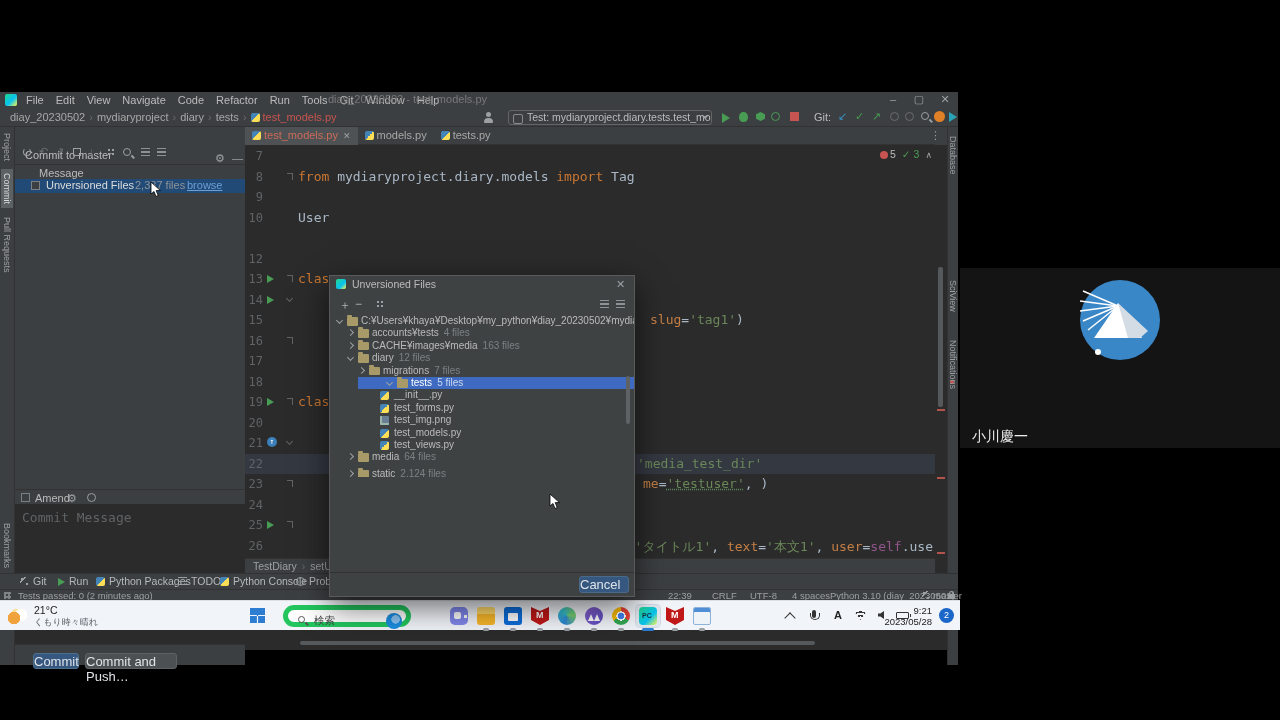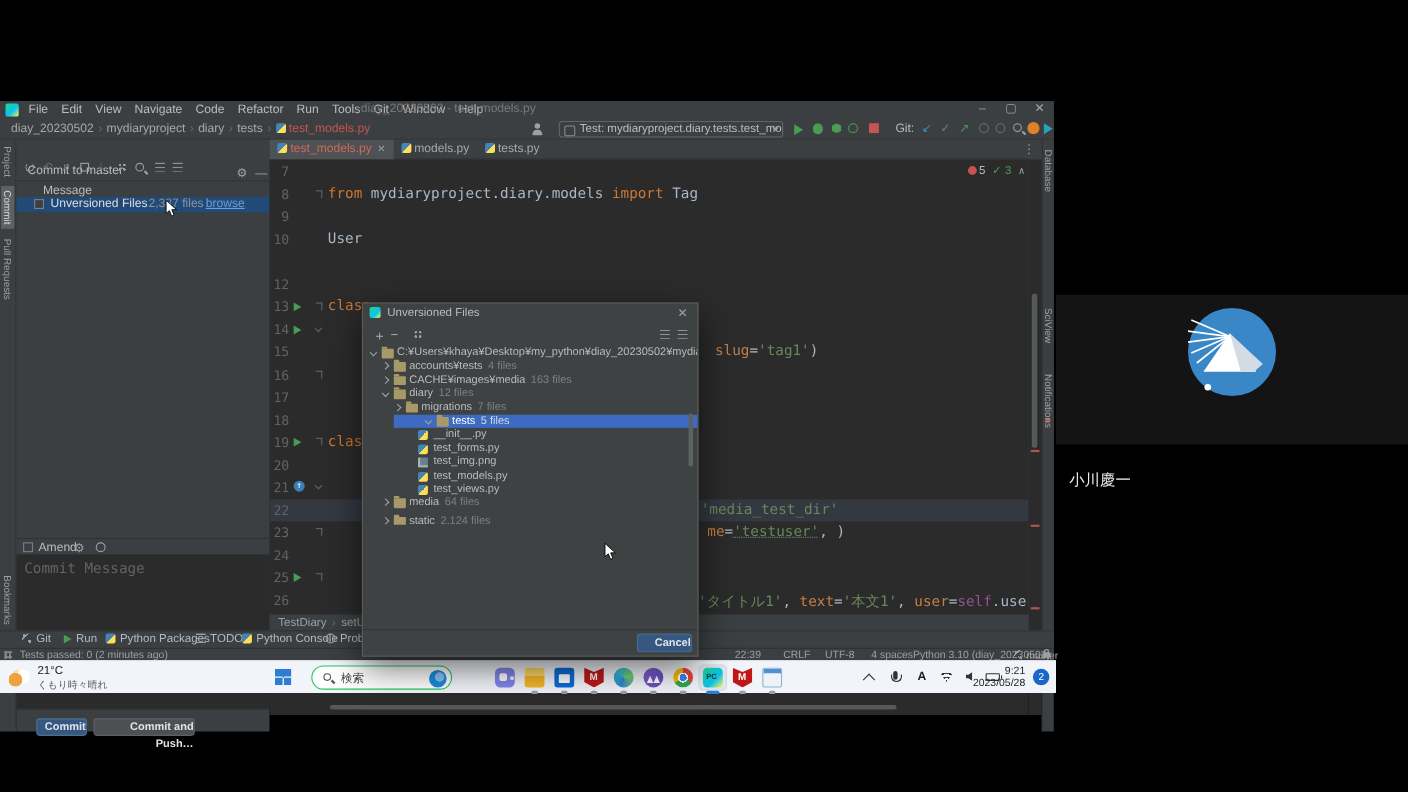--- a/index.html
+++ b/index.html
@@ -88,21 +88,21 @@
   #unv-label { position:absolute; left:31px; color:#dddddd; }
   #unv-count { position:absolute; left:120px; color:#8f959a; }
   #unv-browse { position:absolute; left:172px; color:#6a9fd8; text-decoration:underline; }
   #amend-row { left:0; top:362px; width:230px; height:15px; border-top:1px solid #323232; }
   #amend-row .cb { position:absolute; left:6px; top:3px; width:9px; height:9px; border:1px solid #7b8084; }
   #amend-label { position:absolute; left:20px; top:2px; color:#bbbbbb; }
   #amend-gear { position:absolute; left:52px; top:2px; }
   #amend-clock { position:absolute; left:72px; top:3px; width:9px; height:9px; border:1.5px solid #9da0a3; border-radius:50%; }
   #msgbox { left:0; top:377px; width:230px; height:141px; background:#2b2b2b; border-bottom:1px solid #323232; }
   #msg-ph { position:absolute; left:7px; top:6px; color:#606366; font:13px "DejaVu Sans Mono","Liberation Mono",monospace; }
-  .btn { position:absolute; height:16px; font-size:10px; color:#dfe3e8; text-align:right; line-height:15px; border-radius:3px;font-weight:bold; }
+  .btn { position:absolute; height:16px; font-size:13px; color:#dfe3e8; text-align:left; line-height:15px; border-radius:3px; }
   #btn-commit { left:18px; top:526px; width:46px; background:#365880; border:1px solid #4c708c; }
   #btn-commit-push { left:70px; top:526px; width:92px; background:#4c5052; border:1px solid #5e6163; }
 
   
   #editor { left:245px; top:53px; width:690px; height:505px; background:#2b2b2b; overflow:hidden;
     font:13px "DejaVu Sans Mono","Liberation Mono",monospace; }
   .eline { position:absolute; left:0; width:690px; height:20.5px; }
   .eline.cur { background:#343841; }
   .lnum { position:absolute; left:0; width:18px; text-align:right; color:#606366; font-size:12px; top:3px; }
   .runarr { position:absolute; left:22px; top:6px; width:0; height:0; border:4.5px solid transparent; border-left:7px solid #499c54; border-right:none; }
@@ -190,21 +190,21 @@
   #weather { left:8px; top:3px; }
   #weather-ic { position:absolute; left:0; top:2px; width:20px; height:18px;
     background:radial-gradient(circle at 6px 12px,#f0a23c 6px,transparent 6.5px),
                radial-gradient(circle at 13px 9px,#ffffff 6px,transparent 6.5px),
                radial-gradient(circle at 8px 7px,#fddd9a 4px,transparent 4.5px); }
   #weather-temp { position:absolute; left:26px; top:0; font-size:10.5px; color:#222; }
   #weather-desc { position:absolute; left:26px; top:12px; font-size:9px; color:#5a5f66; white-space:nowrap; }
   #start-btn { left:250px; top:7px; width:15px; height:15px;
     background:conic-gradient(#2d7dd2 0 100%);
     clip-path:polygon(0 0,46% 0,46% 46%,0 46%,0 0,54% 0,100% 0,100% 46%,54% 46%,54% 54%,100% 54%,100% 100%,54% 100%,54% 54%,46% 54%,46% 100%,0 100%,0 54%,46% 54%,46% 46%); }
-  #searchbox { left:283px; top:4px; width:128px; height:22px; background:#ffffff; border:1px solid #22c55e; border-radius:11px; }
+  #searchbox { left:283px; top:4px; width:128px; height:22px; background:#ffffff; border:5px solid #22c55e; border-radius:11px; }
   #search-lens { position:absolute; left:10px; top:6px; width:7px; height:7px; border:1.5px solid #555; border-radius:50%; }
   #search-lens::after { content:""; position:absolute; left:6px; top:6px; width:4px; height:1.5px; background:#555; transform:rotate(45deg); }
   #search-ph { position:absolute; left:26px; top:4px; font-size:10.5px; color:#444; }
   #bing-ic { position:absolute; right:4px; top:3px; width:16px; height:16px; border-radius:50%;
     background:radial-gradient(circle at 60% 40%, #8ac4f2 4px, #1b8de0 4.5px); }
   .tb-icon { position:absolute; top:4px; width:24px; height:22px; border-radius:4px; }
   .tb-icon .g { position:absolute; left:3px; top:2px; width:18px; height:18px; }
   .tb-run { position:absolute; left:9px; top:23px; width:6px; height:2.5px; border-radius:2px; background:#9aa0a6; }
   .tb-run.active-run { left:6px; width:12px; background:#2d7dd2; }
   .tb-active-bg { background:#e1e7ef; box-shadow:0 0 0 1px #d3dae4; }
@@ -237,21 +237,21 @@
     background:repeating-radial-gradient(circle at 50% 100%, #333 0 1.4px, transparent 1.4px 3.6px);
     clip-path:polygon(50% 100%,0 10%,100% 10%); }
   #tray-vol { width:6px; height:8px; background:#333; clip-path:polygon(0 30%,40% 30%,100% 0,100% 100%,40% 70%,0 70%); top:10px; }
   #tray-batt { width:13px; height:7px; border:1.2px solid #333; border-radius:1px; top:11px; }
   #tray-batt::after { content:""; position:absolute; right:-3px; top:1px; width:1.5px; height:3px; background:#333; }
   #tray-clock { right:28px; top:4px; text-align:right; font-size:9.5px; color:#222; line-height:11px; position:absolute; }
   #tray-badge { position:absolute; right:6px; top:7px; width:15px; height:15px; border-radius:50%; background:#1a66c9;
     color:#fff; font-size:9px; text-align:center; line-height:15px; }
 
   
-  #tile { left:960px; top:268px; width:320px; height:136px; background:#141414; }
+  #tile { left:960px; top:268px; width:320px; height:180px; background:#141414; }
   #tile-name { position:absolute; left:12px; top:160px; color:#ededed; font-size:14px; }
   #tile-logo { position:absolute; left:120px; top:12px; }
 
   
   .cursor { z-index:50; }
 </style>
 </head>
 <body>
 
 <div id="stage">

